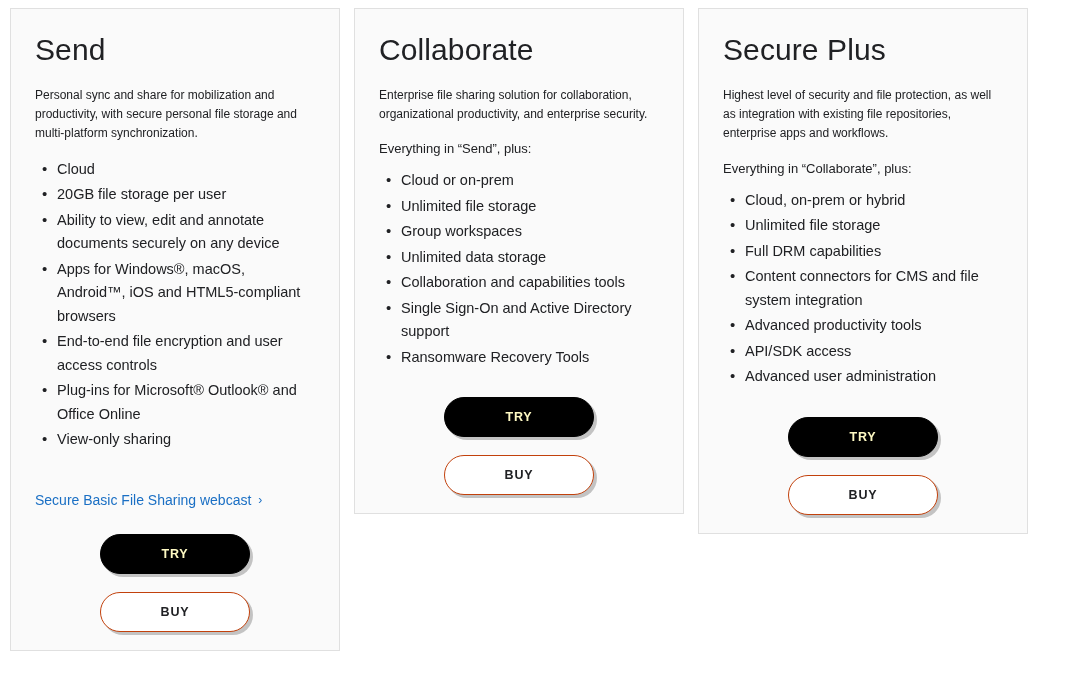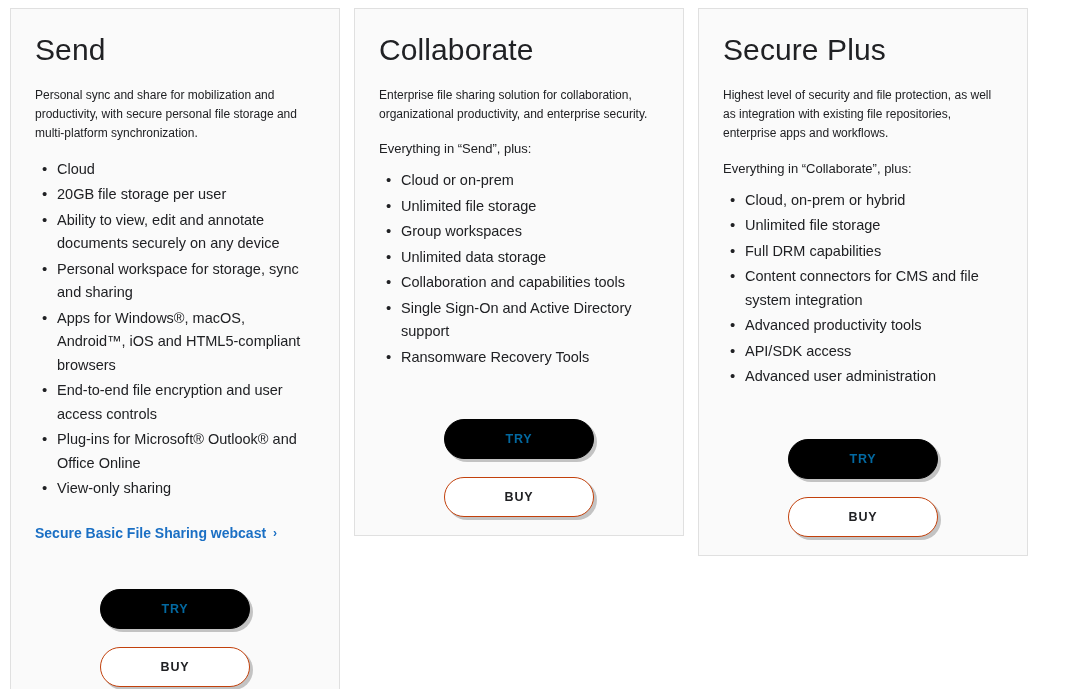--- a/index.html
+++ b/index.html
@@ -69,22 +69,21 @@
     font-size: 15px;
     color: #202124;
   }
   .webcast-link {
     display: inline-flex;
     align-items: center;
     gap: 7px;
     color: #1a6fc4;
     font-size: 14px;
     text-decoration: none;
-    margin-top: 22px;
-    font-weight: bold;
+    margin-top: 38px;
   }
   .webcast-link .chev {
     font-size: 12px;
     line-height: 1;
     color: #1a6fc4;
   }
   .spacer { flex: 1 1 auto; }
   .btn-area {
     display: flex;
     flex-direction: column;
@@ -100,42 +99,40 @@
     font-weight: bold;
     letter-spacing: 0.8px;
     display: flex;
     align-items: center;
     justify-content: center;
     cursor: pointer;
     box-shadow: 3px 3px 0 rgba(0,0,0,0.22);
   }
   .btn-try {
     background: #000000;
-    color: #0369a1;
+    color: #fef9c3;
     border: 1px solid #000000;
-    margin-top: 22px;
   }
   .btn-buy {
     background: #ffffff;
     color: #202124;
     border: 1px solid #c2410c;
   }
 </style>
 </head>
 <body>
 
 <div class="pricing-wrap" id="plans-root">
     <div class="plan-card">
       <h2 class="plan-title">Send</h2>
       <p class="plan-desc">Personal sync and share for mobilization and productivity, with secure personal file storage and multi-platform synchronization.</p>
       <ul class="feature-list">
         <li>Cloud</li>
         <li>20GB file storage per user</li>
         <li>Ability to view, edit and annotate documents securely on any device</li>
-        <li>Personal workspace for storage, sync and sharing</li>
         <li>Apps for Windows®, macOS, Android™, iOS and HTML5-compliant browsers</li>
         <li>End-to-end file encryption and user access controls</li>
         <li>Plug-ins for Microsoft® Outlook® and Office Online</li>
         <li>View-only sharing</li>
       </ul>
       <a class="webcast-link" href="#">
         <span>Secure Basic File Sharing webcast</span>
         <span class="chev">›</span>
       </a>
       <div class="spacer"></div>

